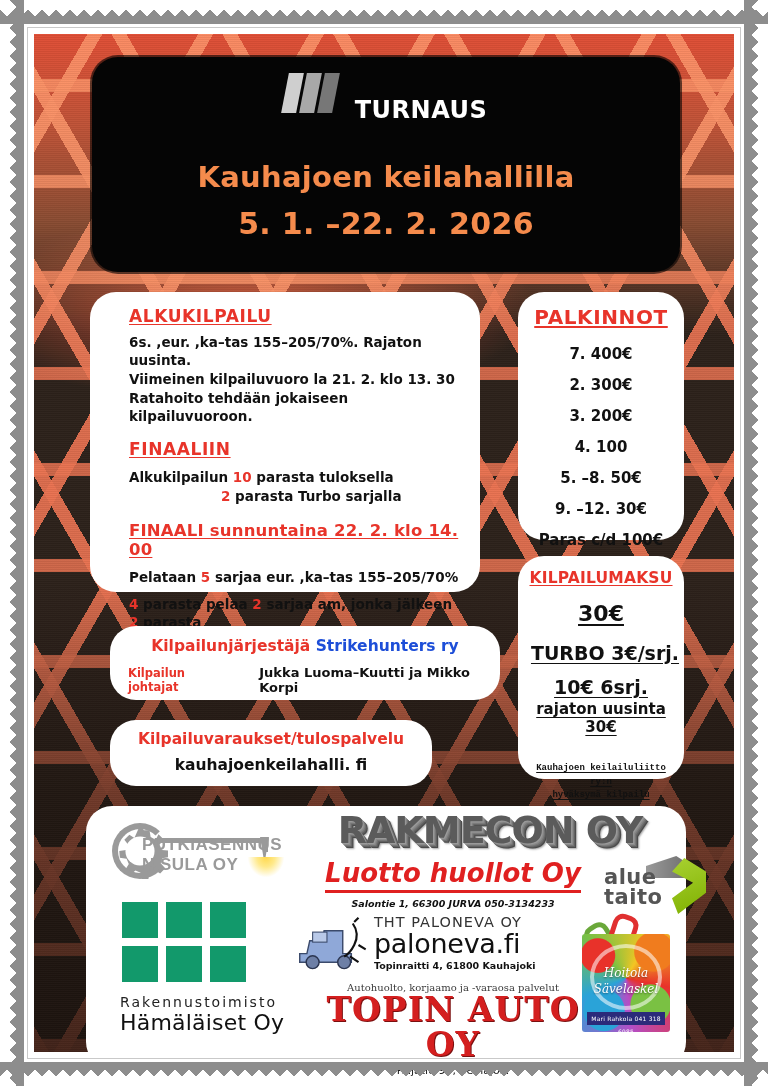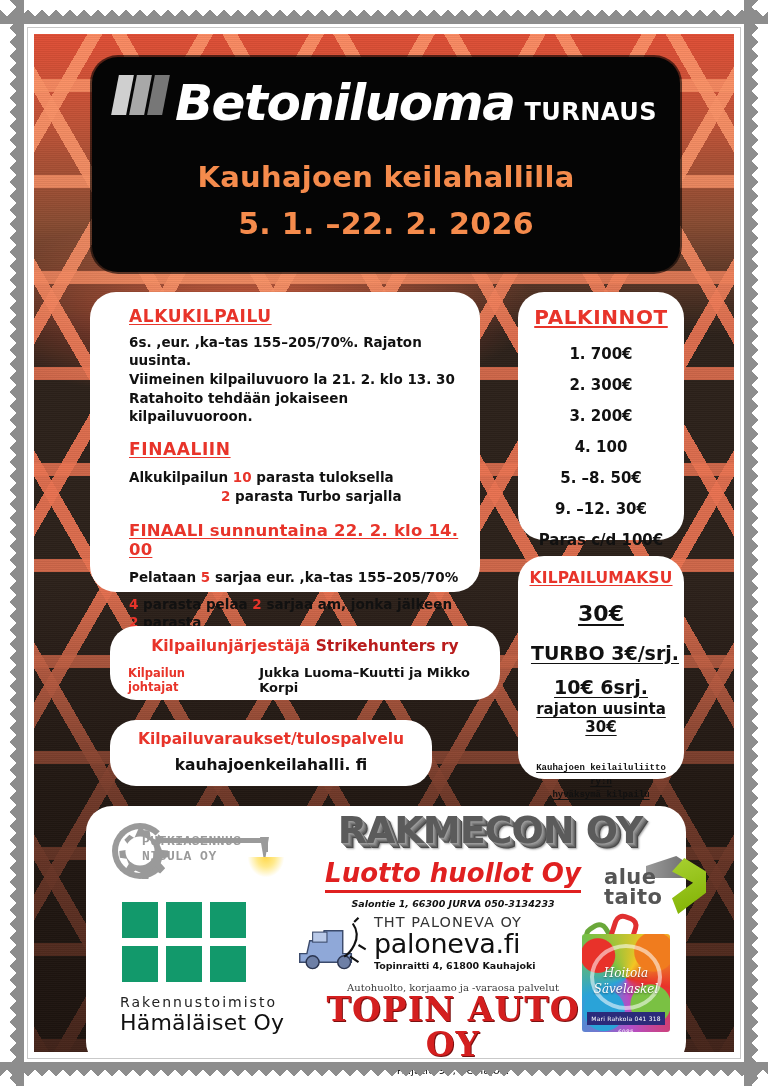--- a/index.html
+++ b/index.html
@@ -290,21 +290,21 @@
   }
 
   .org-row1 {
     text-align: center;
     padding-top: 11px;
     font-family: "DejaVu Sans", sans-serif;
     font-weight: bold;
     font-size: 15.5px;
   }
   .org-row1 .lab { color: #e8342a; }
-  .org-row1 .val { color: #b91c1c; margin-left: 0; text-align: center; }
+  .org-row1 .val { color: #1d4ed8; margin-left: 0; text-align: center; }
   .org-row2 {
     display: flex;
     align-items: baseline;
     padding: 10px 10px 0 18px;
     font-family: "DejaVu Sans", sans-serif;
     font-weight: bold;
   }
   .org-row2 .lab { color: #e8342a; font-size: 11.5px; }
   .org-row2 .val { color: #111111; font-size: 13px; margin-left: 30px; }
 
@@ -330,23 +330,23 @@
 
   
   #sp-nisula { left: 22px; top: 8px; width: 175px; height: 78px; }
   .gear {
     position: absolute; left: 4px; top: 9px;
     width: 56px; height: 56px;
   }
   .nisula-txt {
     position: absolute; left: 34px; top: 21px;
     color: #9a9a9a;
-    font-family: Liberation Mono, monospace;
-    font-weight: bold;
-    font-size: 13px;
+    font-family: Liberation Sans, sans-serif;
+    font-weight: bold;
+    font-size: 17px;
     line-height: 1.15;
     letter-spacing: 0.5px;
     white-space: nowrap;
   }
   .nozzle {
     position: absolute; left: 152px; top: 23px;
     width: 9px; height: 20px;
     background: #9a9a9a;
     clip-path: polygon(0 0, 100% 0, 62% 100%, 38% 100%);
   }
@@ -552,21 +552,20 @@
 
   <div id="content">
 
     <div class="header-banner">
       <div class="logo-row">
         <span class="logo-bars">
           <i></i>
             <i></i>
             <i></i>
         </span>
-        <span class="brand-word">Betoniluoma</span>
         <span class="brand-sub">TURNAUS</span>
       </div>
       <div class="header-venue">Kauhajoen keilahallilla</div>
       <div class="header-dates">5. 1. –22. 2. 2026</div>
     </div>
 
     <div class="card" id="card-rules">
       <div class="rules-inner">
         <div class="sec-head">ALKUKILPAILU</div>
         <div class="rline">6s. ,eur. ,ka–tas 155–205/70%. Rajaton uusinta.</div>
@@ -598,21 +597,21 @@
           <span class="num">2</span>
           <span>parasta</span>
         </div>
         <div class="rline indent2">jatkaa yhden (1)sarjan am.</div>
       </div>
     </div>
 
     <div class="card" id="card-prizes">
       <div class="prizes-title">PALKINNOT</div>
       <ul class="prize-list">
-        <li>1. 700€</li>
+        <li>7. 400€</li>
         <li>2. 300€</li>
         <li>3. 200€</li>
         <li>4. 100</li>
         <li>5. –8. 50€</li>
         <li>9. –12. 30€</li>
         <li>Paras c/d 100€</li>
       </ul>
     </div>
 
     <div class="card" id="card-fee">

